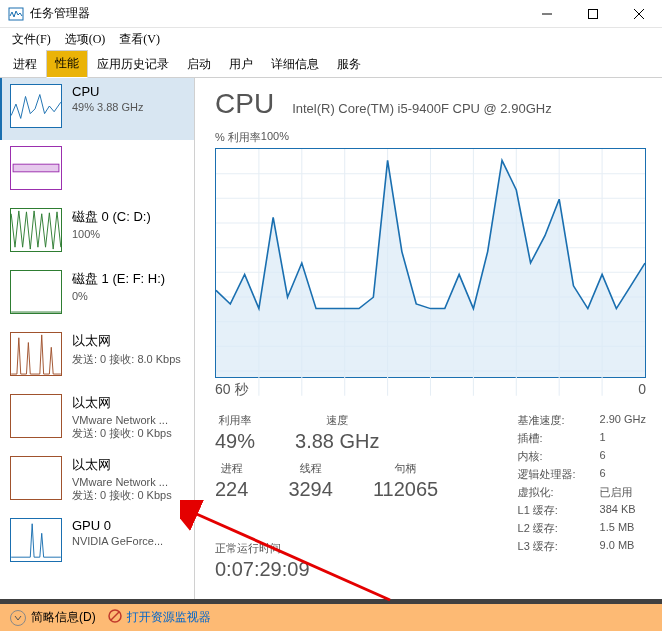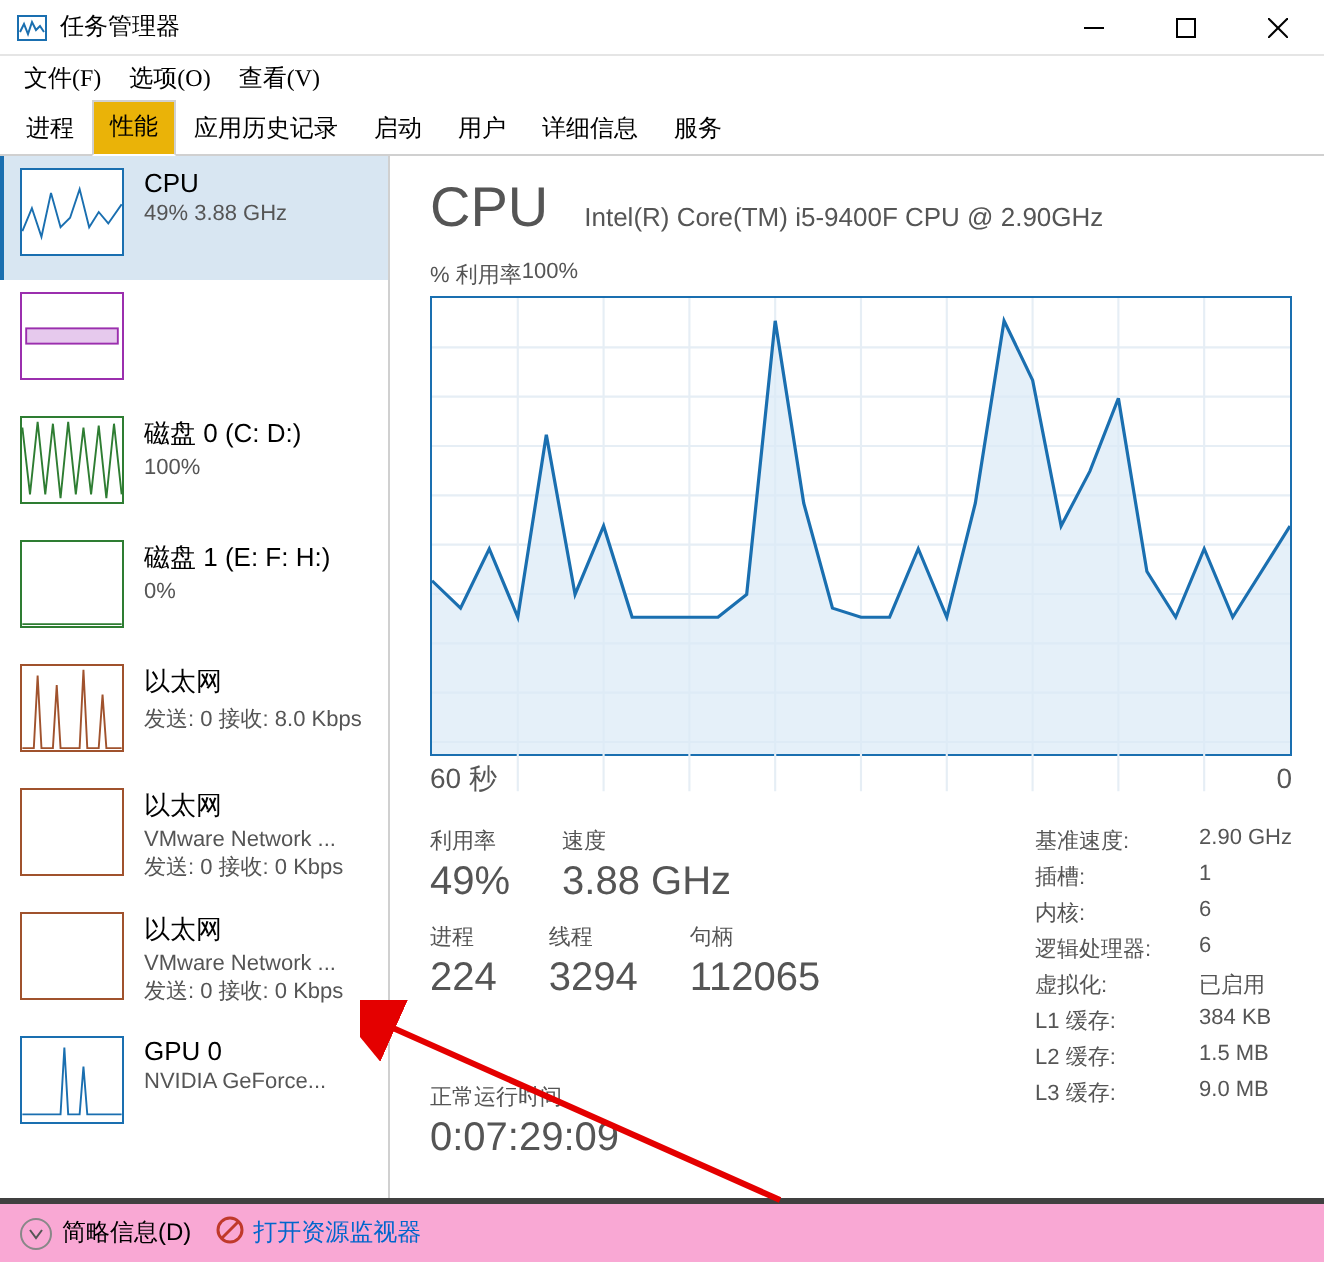--- a/index.html
+++ b/index.html
@@ -41,32 +41,32 @@
 .main-subtitle { font-size: 13px; color: #555; }
 
 .chart-labels { display: flex; justify-content: flex-start; font-size: 11px; color: #555; margin-bottom: 3px; }
 .chart-box { height: 230px; border: 1px solid #1a6fb0; position: relative; background: #fff; margin-bottom: 3px; }
 .chart-box .grid { position: absolute; inset: 0; }
 .chart-box svg.plot { position: absolute; inset: 0; width: 100%; height: 100%; }
 .chart-xlabels { display: flex; justify-content: space-between; font-size: 14px; color: #555; margin-bottom: 14px; }
 
 .stats { display: flex; gap: 26px; }
 .stats-left { flex: 1; }
-.stat-row { display: flex; gap: 26px; margin-bottom: 8px; }
+.stat-row { display: flex; gap: 40px; margin-bottom: 8px; text-align: center; }
 .stat-block .label { font-size: 11px; color: #555; margin-bottom: 2px; }
 .stat-block .value { font-size: 20px; color: #555; }
 .uptime-label { font-size: 11px; color: #555; margin-bottom: 2px; margin-top: 40px; }
 .uptime-value { font-size: 20px; color: #555; }
 
 .stats-right { font-size: 11px; color: #555; }
 .stats-right .kv { display: flex; margin-bottom: 3px; }
 .stats-right .kv .k { width: 82px; }
 .stats-right .kv .v {}
 
-.footer { height: 32px; border-top: 3px solid #404040; display: flex; align-items: center; padding: 0 10px; gap: 12px; font-size: 12px; background: #f9a8d4; }
+.footer { height: 32px; border-top: 5px solid #404040; display: flex; align-items: center; padding: 0 10px; gap: 12px; font-size: 12px; background: #fdba74; }
 .footer .fbtn { display: flex; align-items: center; gap: 5px; }
 .footer .link { color: #0066cc; }
 .chev { width: 16px; height: 16px; border: 1px solid #888; border-radius: 50%; display: flex; align-items: center; justify-content: center; }
 
 .arrow-annotation { position: absolute; pointer-events: none; }
 </style>
 </head>
 <body>
 
 <div class="titlebar">

